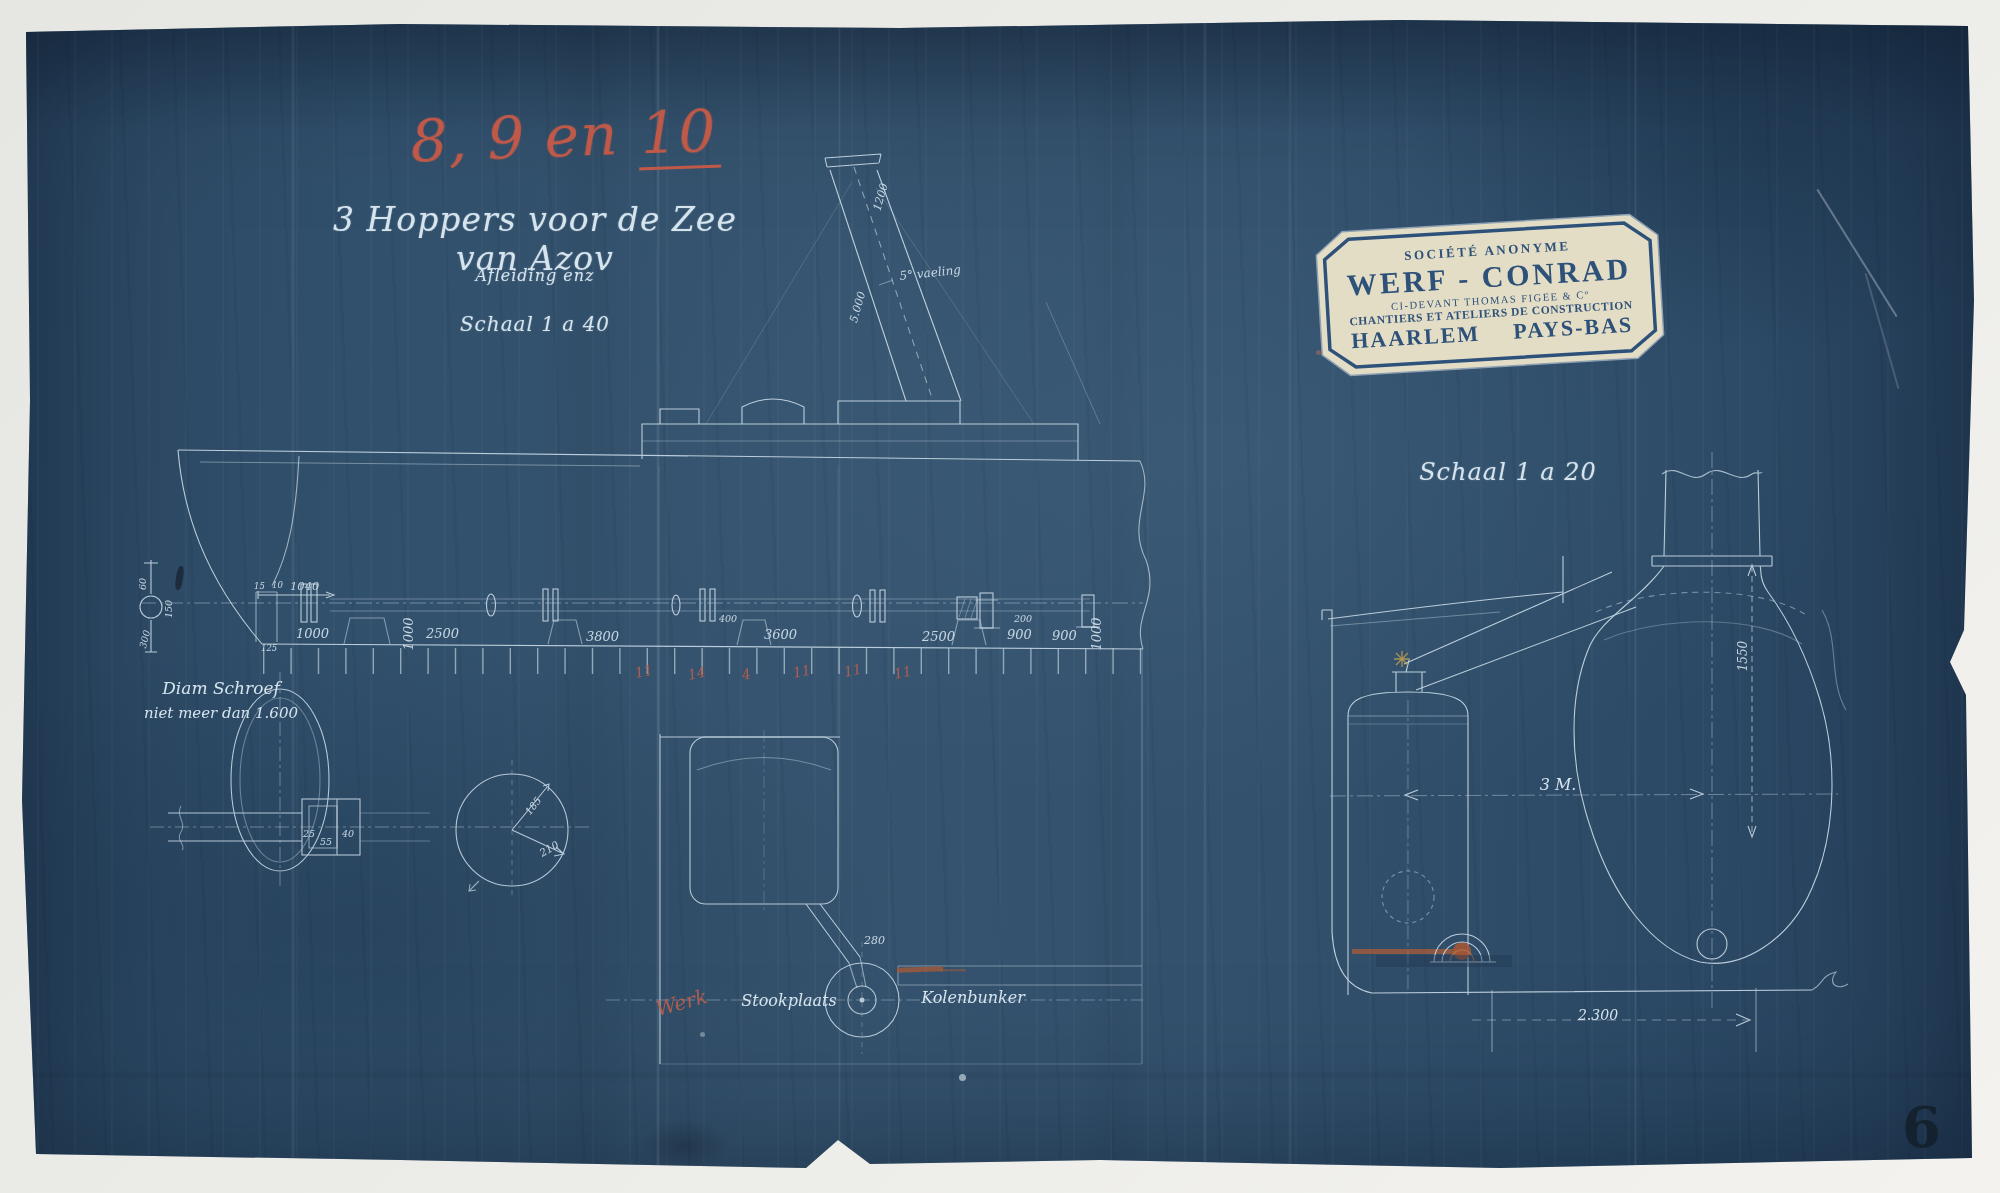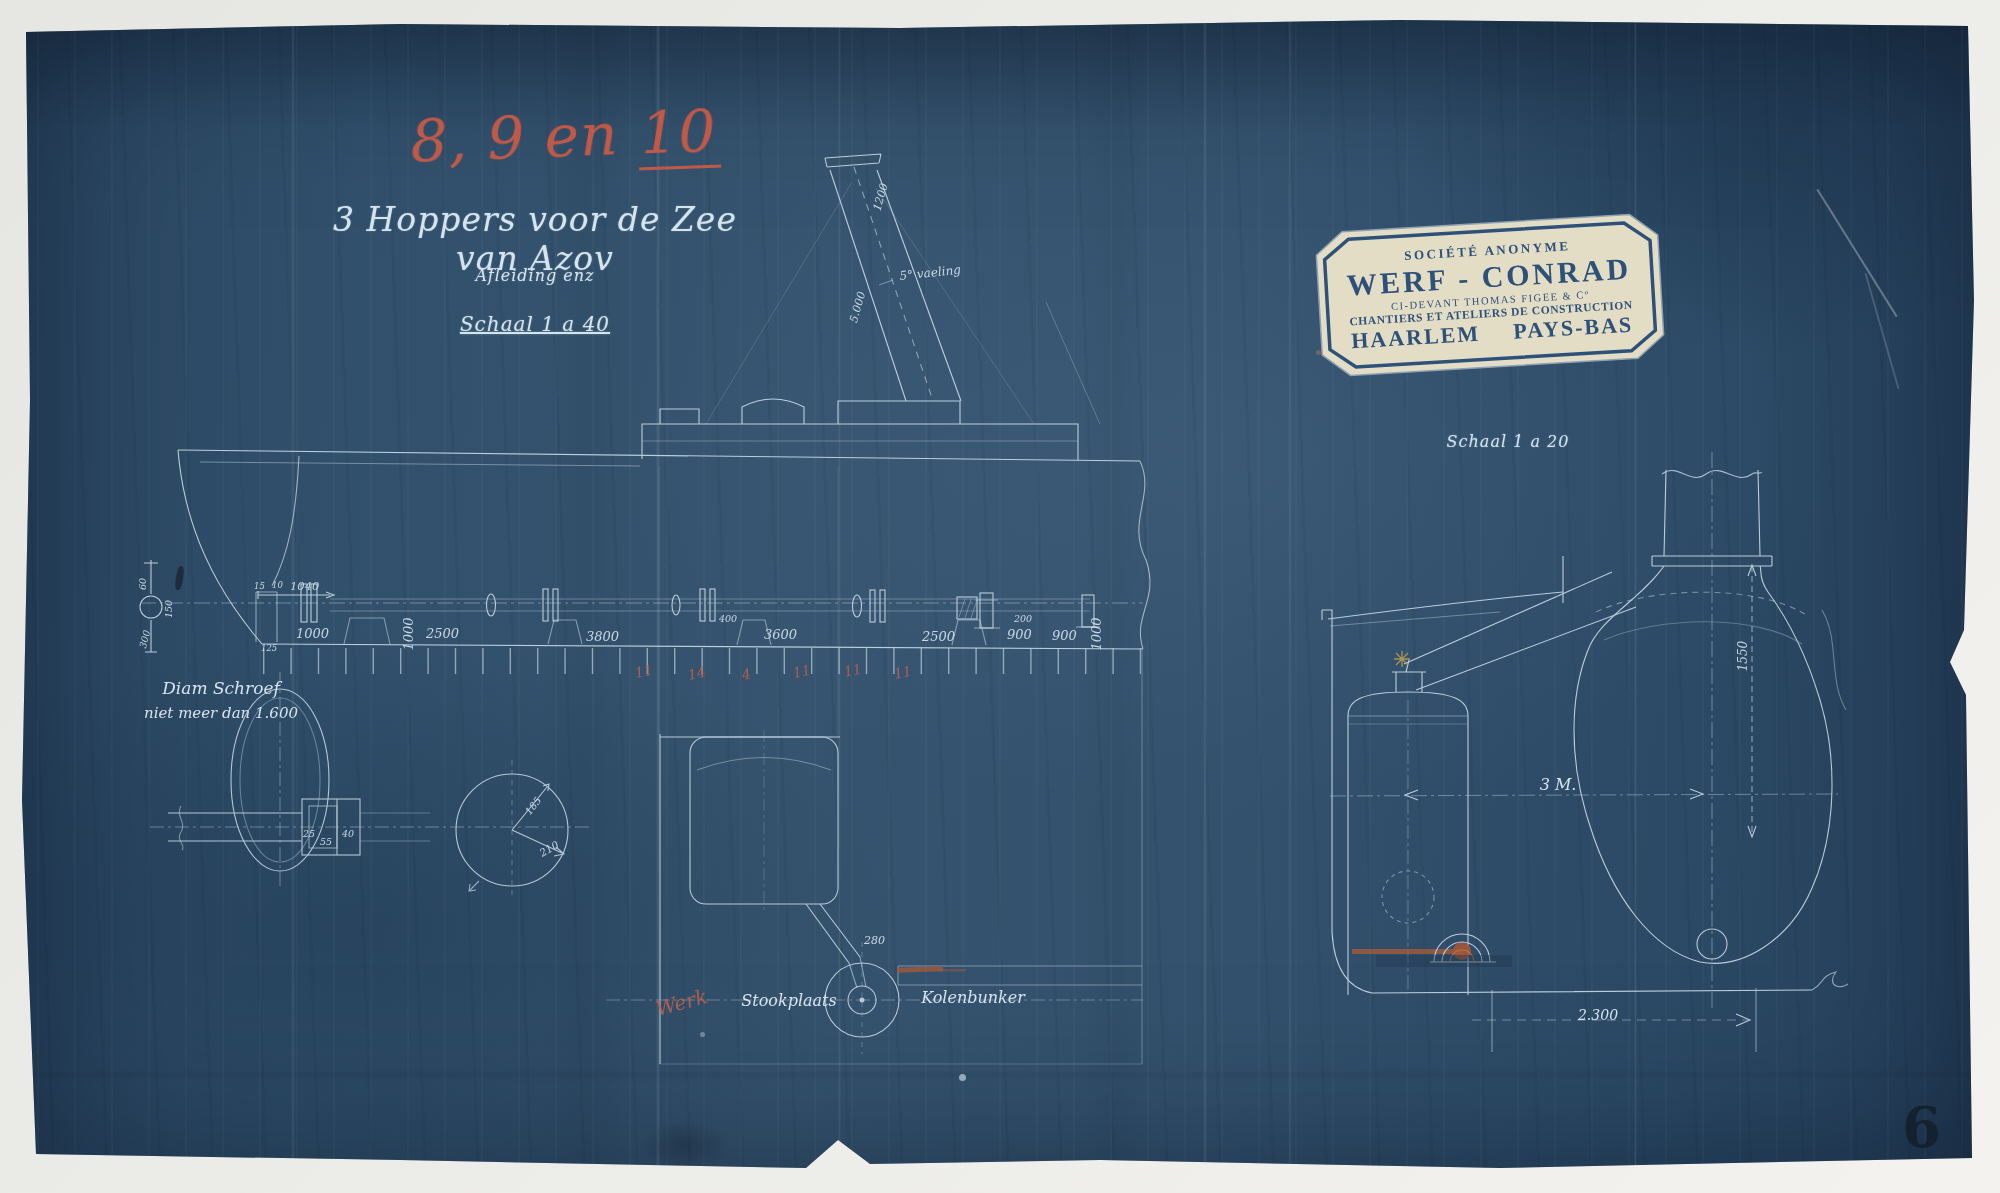--- a/index.html
+++ b/index.html
@@ -290,22 +290,22 @@
       <text class="script" x="1598" y="1020" font-size="14" text-anchor="middle">2.300</text>
     </g>
   </svg>
 
   <div class="hw red" style="left:380px;top:102px;width:370px;font-size:58px;transform:rotate(-2deg);">
     <span>8, 9 en</span>
     <span style="border-bottom:3px solid currentColor;padding:0 3px;">10</span>
   </div>
   <div class="hw" style="left:300px;top:200px;width:470px;font-size:33px;">3 Hoppers voor de Zee van Azov</div>
   <div class="hw" style="left:420px;top:266px;width:230px;font-size:16px;">Afleiding enz</div>
-  <div class="hw" style="left:420px;top:312px;width:230px;font-size:20px;text-decoration:underline;">Schaal 1 a 40</div>
-  <div class="hw" style="left:1408px;top:432px;width:200px;font-size:16px;">Schaal 1 a 20</div>
+  <div class="hw" style="left:420px;top:312px;width:230px;font-size:20px;">Schaal 1 a 40</div>
+  <div class="hw" style="left:1408px;top:458px;width:200px;font-size:24px;">Schaal 1 a 20</div>
 
   <div class="stamp" style="left:1316px;top:220px;transform:rotate(-3.4deg);">
     <svg viewBox="0 0 348 150">
       <polygon points="30,3 318,3 345,25 345,125 318,147 30,147 3,125 3,25" fill="#e3ddc6" stroke="#8fa0b2" stroke-width="1.5"></polygon>
       <polygon points="36,11 312,11 337,30 337,120 312,139 36,139 11,120 11,30" fill="none" stroke="#2e5179" stroke-width="3.5"></polygon>
     </svg>
     <div class="stamp-text">
       <div class="st1">SOCIÉTÉ ANONYME</div>
       <div class="st2">WERF - CONRAD</div>
       <div class="st3">CI-DEVANT THOMAS FIGEE &amp; Cº</div>

